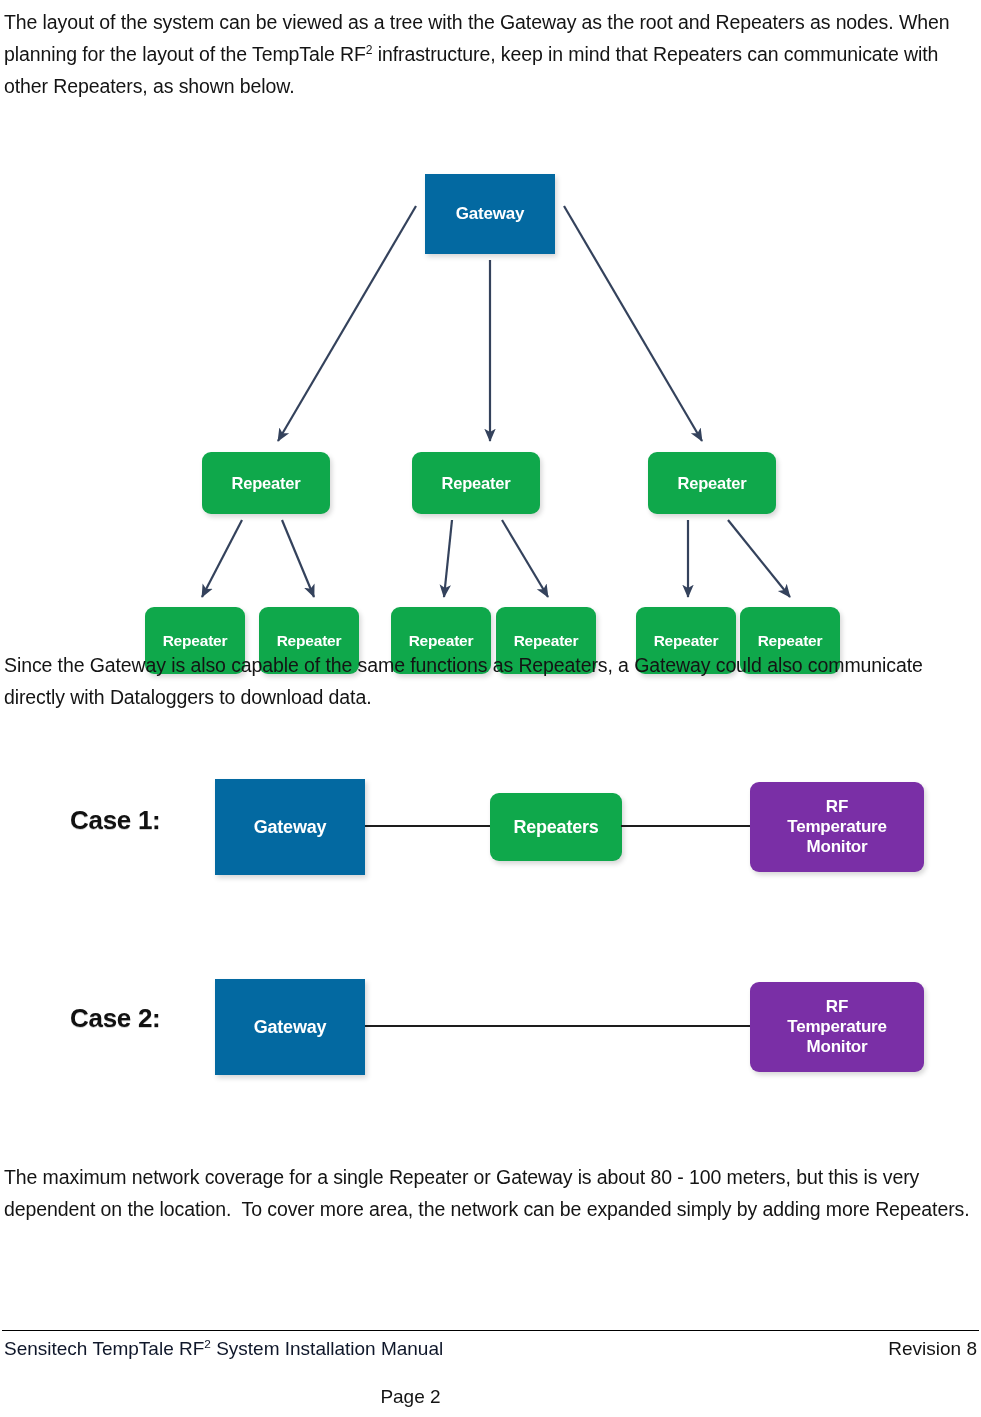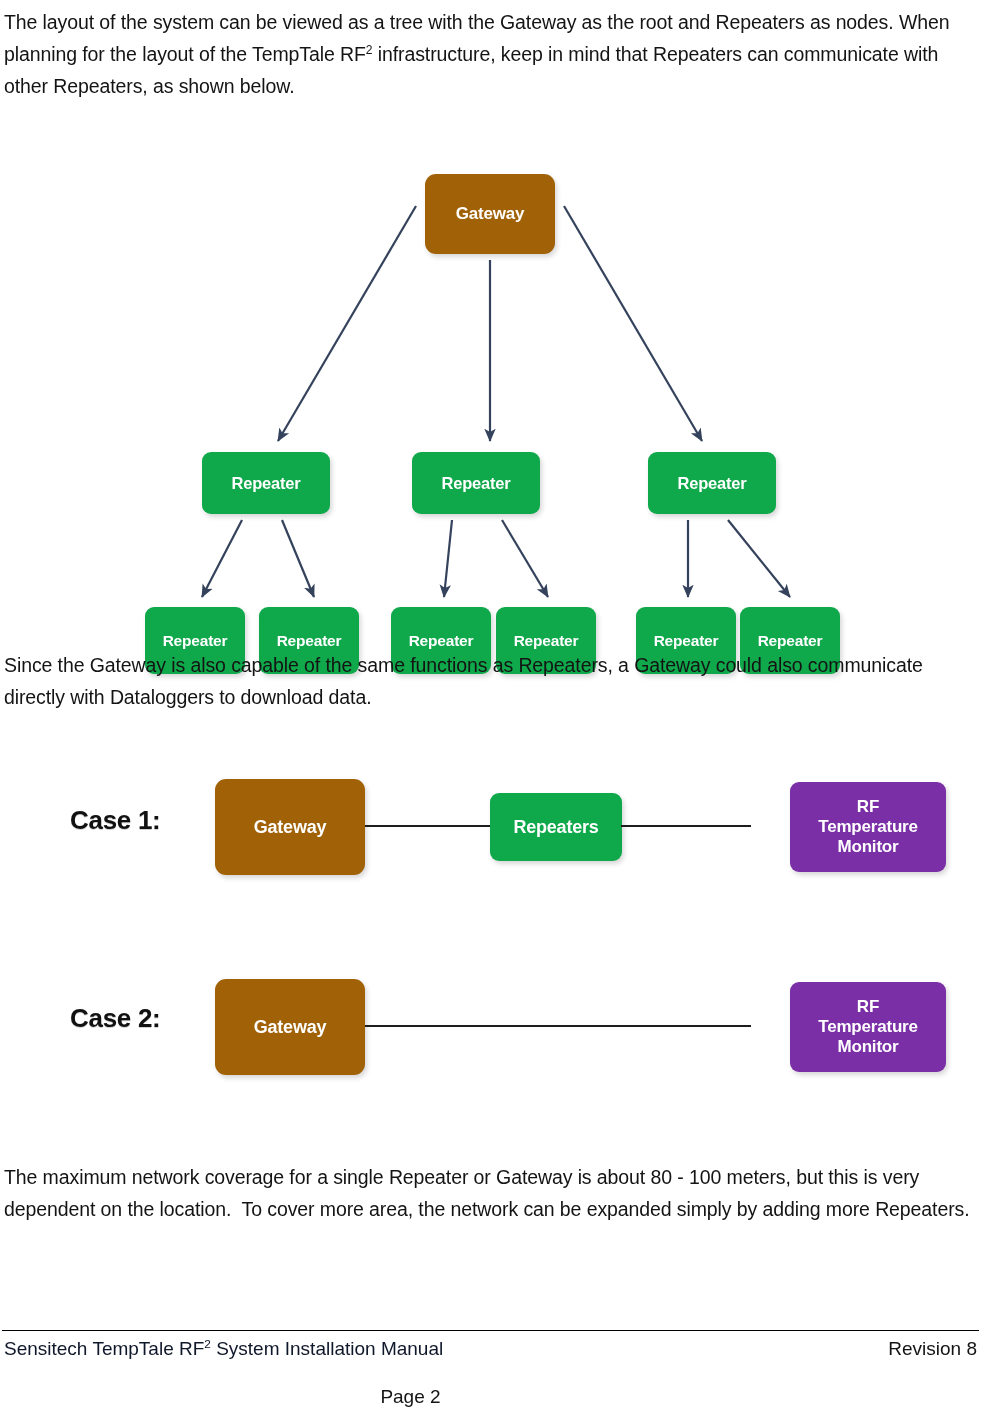--- a/index.html
+++ b/index.html
@@ -64,22 +64,22 @@
     display: flex;
     align-items: center;
     justify-content: center;
     text-align: center;
     color: #ffffff;
     font-weight: bold;
     letter-spacing: -0.2px;
     box-shadow: 2px 3px 5px rgba(0,0,0,0.16);
   }
   .node-gateway {
-    background: #a16207;
-    border-radius: 11px;
+    background: #0369a1;
+    border-radius: 0;
   }
   .node-repeater {
     background: #0FA84B;
     border-radius: 9px;
   }
   .node-monitor {
     background: #7A2FA6;
     border-radius: 9px;
     line-height: 1.18;
   }
@@ -133,24 +133,23 @@
   }
   #case1-gateway { left: 155px; top: 19px; }
   #case2-gateway { left: 155px; top: 219px; }
 
   #case1-repeaters {
     left: 430px; top: 33px; width: 132px; height: 68px;
     font-size: 18px;
   }
 
   .c-mon {
-    width: 156px; height: 90px;
+    width: 174px; height: 90px;
     font-size: 17px;
     font-weight: bold;
-    margin-left: 40px;
   }
   #case1-monitor { left: 690px; top: 22px; }
   #case2-monitor { left: 690px; top: 222px; }
 
   .connector {
     position: absolute;
     height: 2px;
     background: #1d1d1d;
   }
   #case1-link-a { left: 305px; top: 65px;  width: 126px; }

